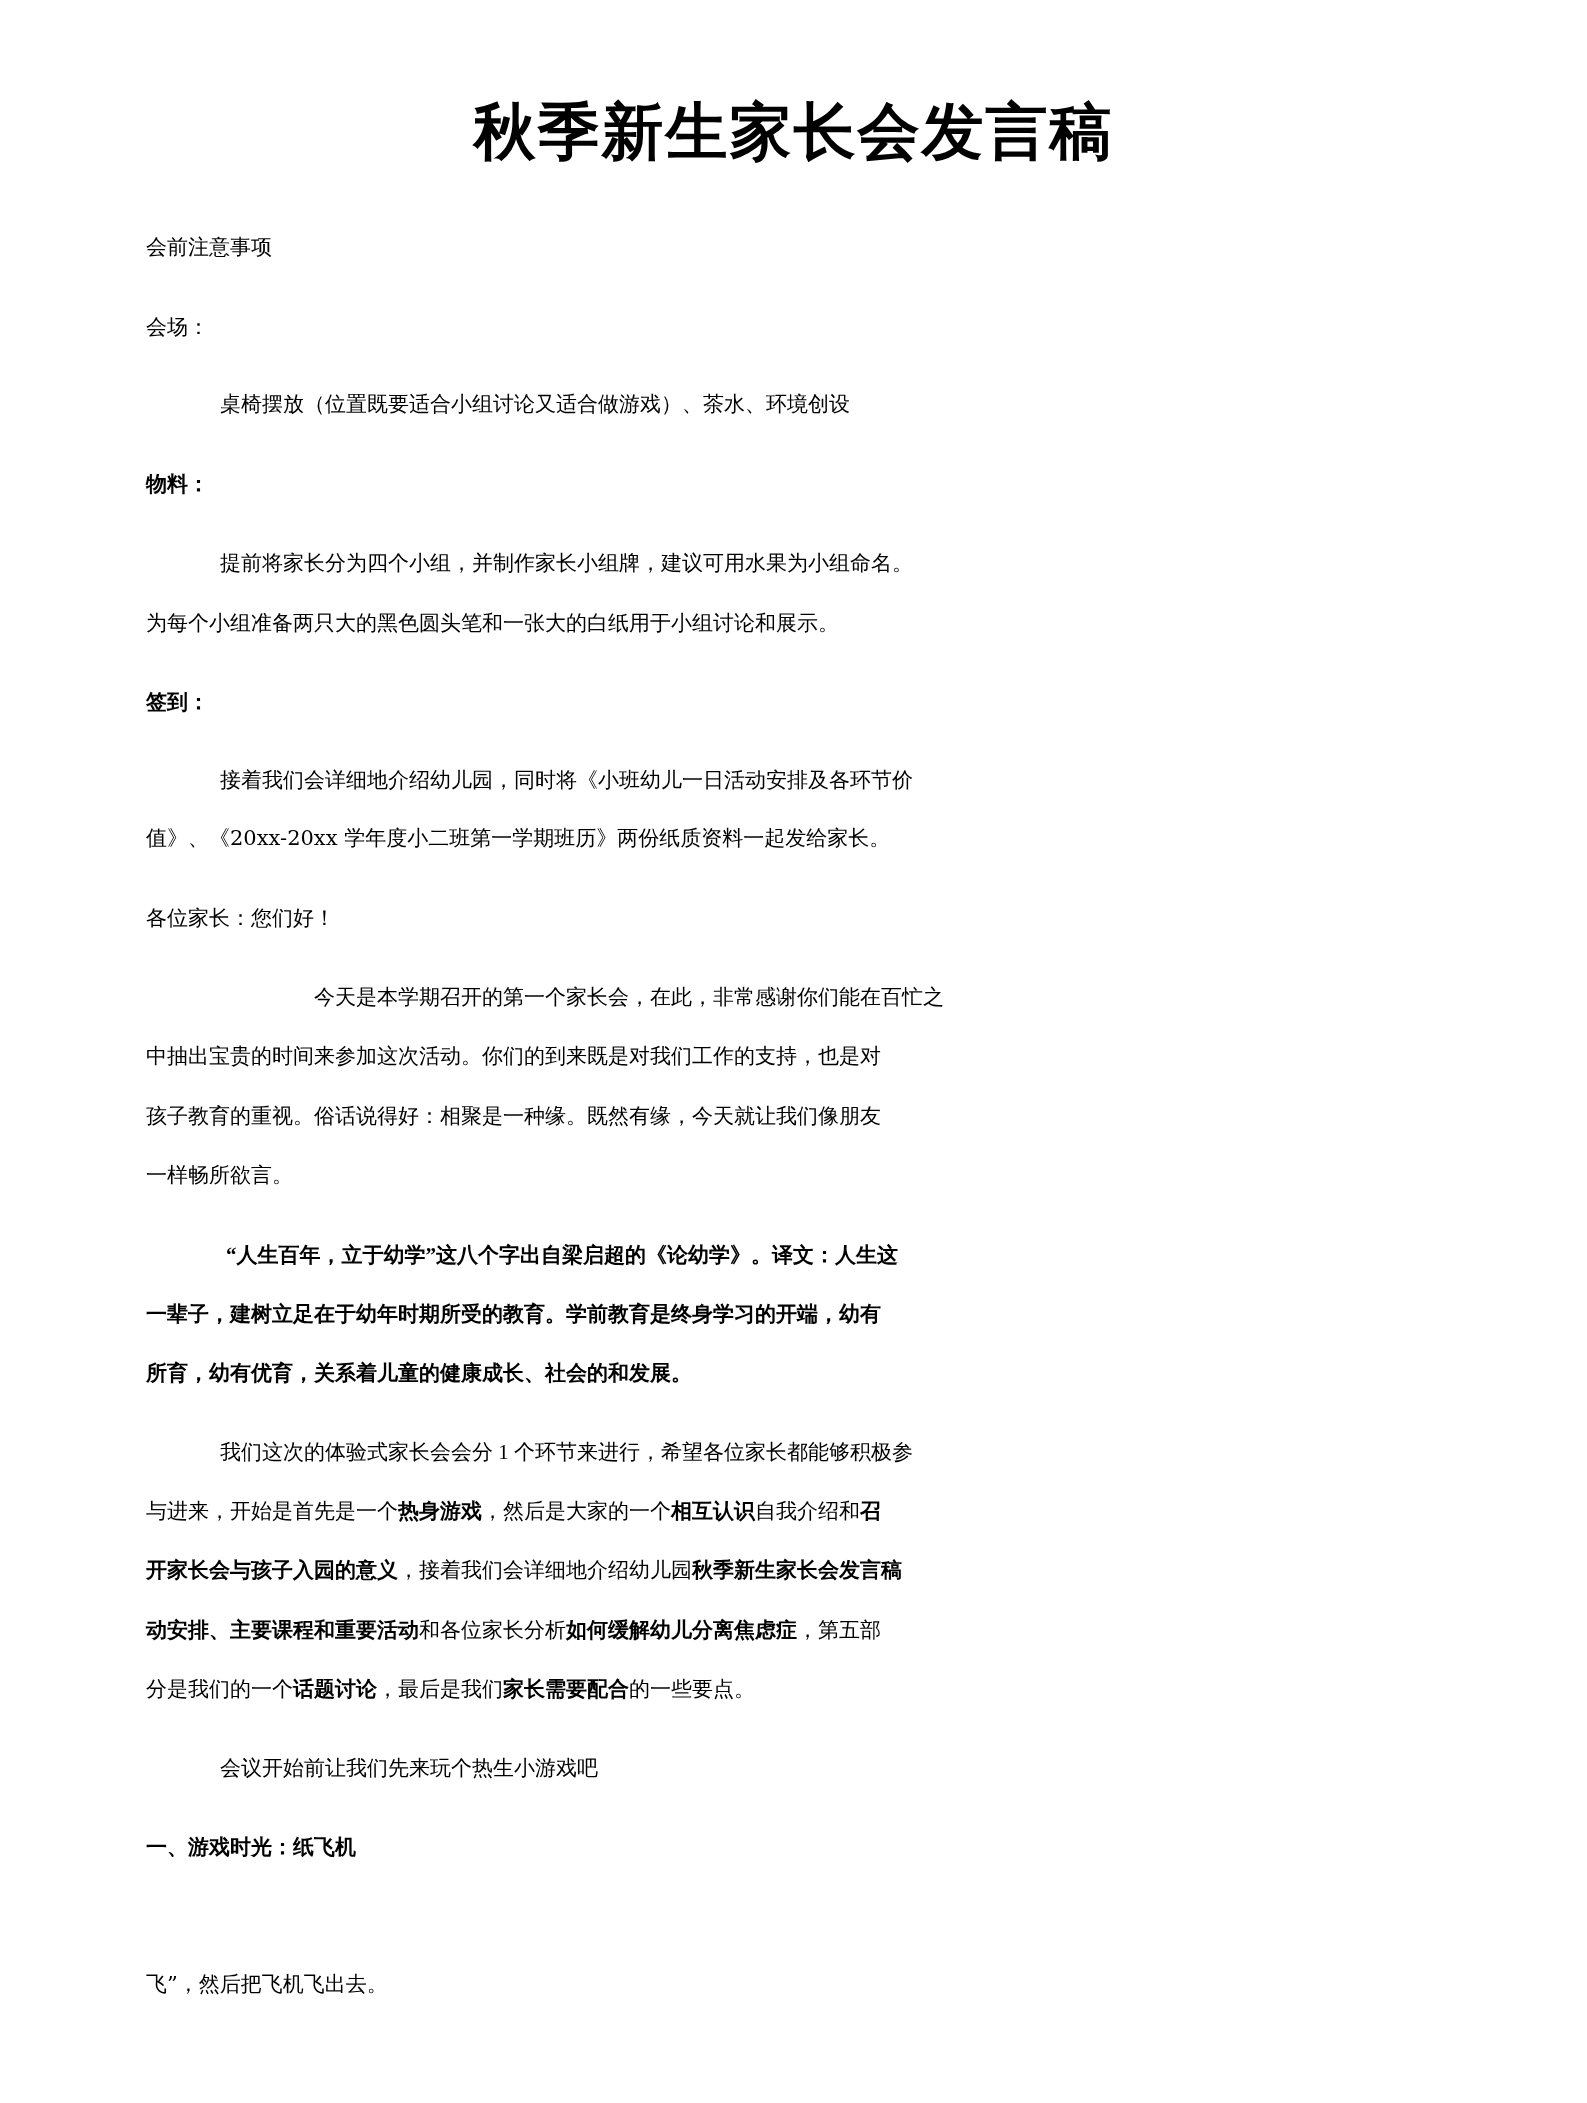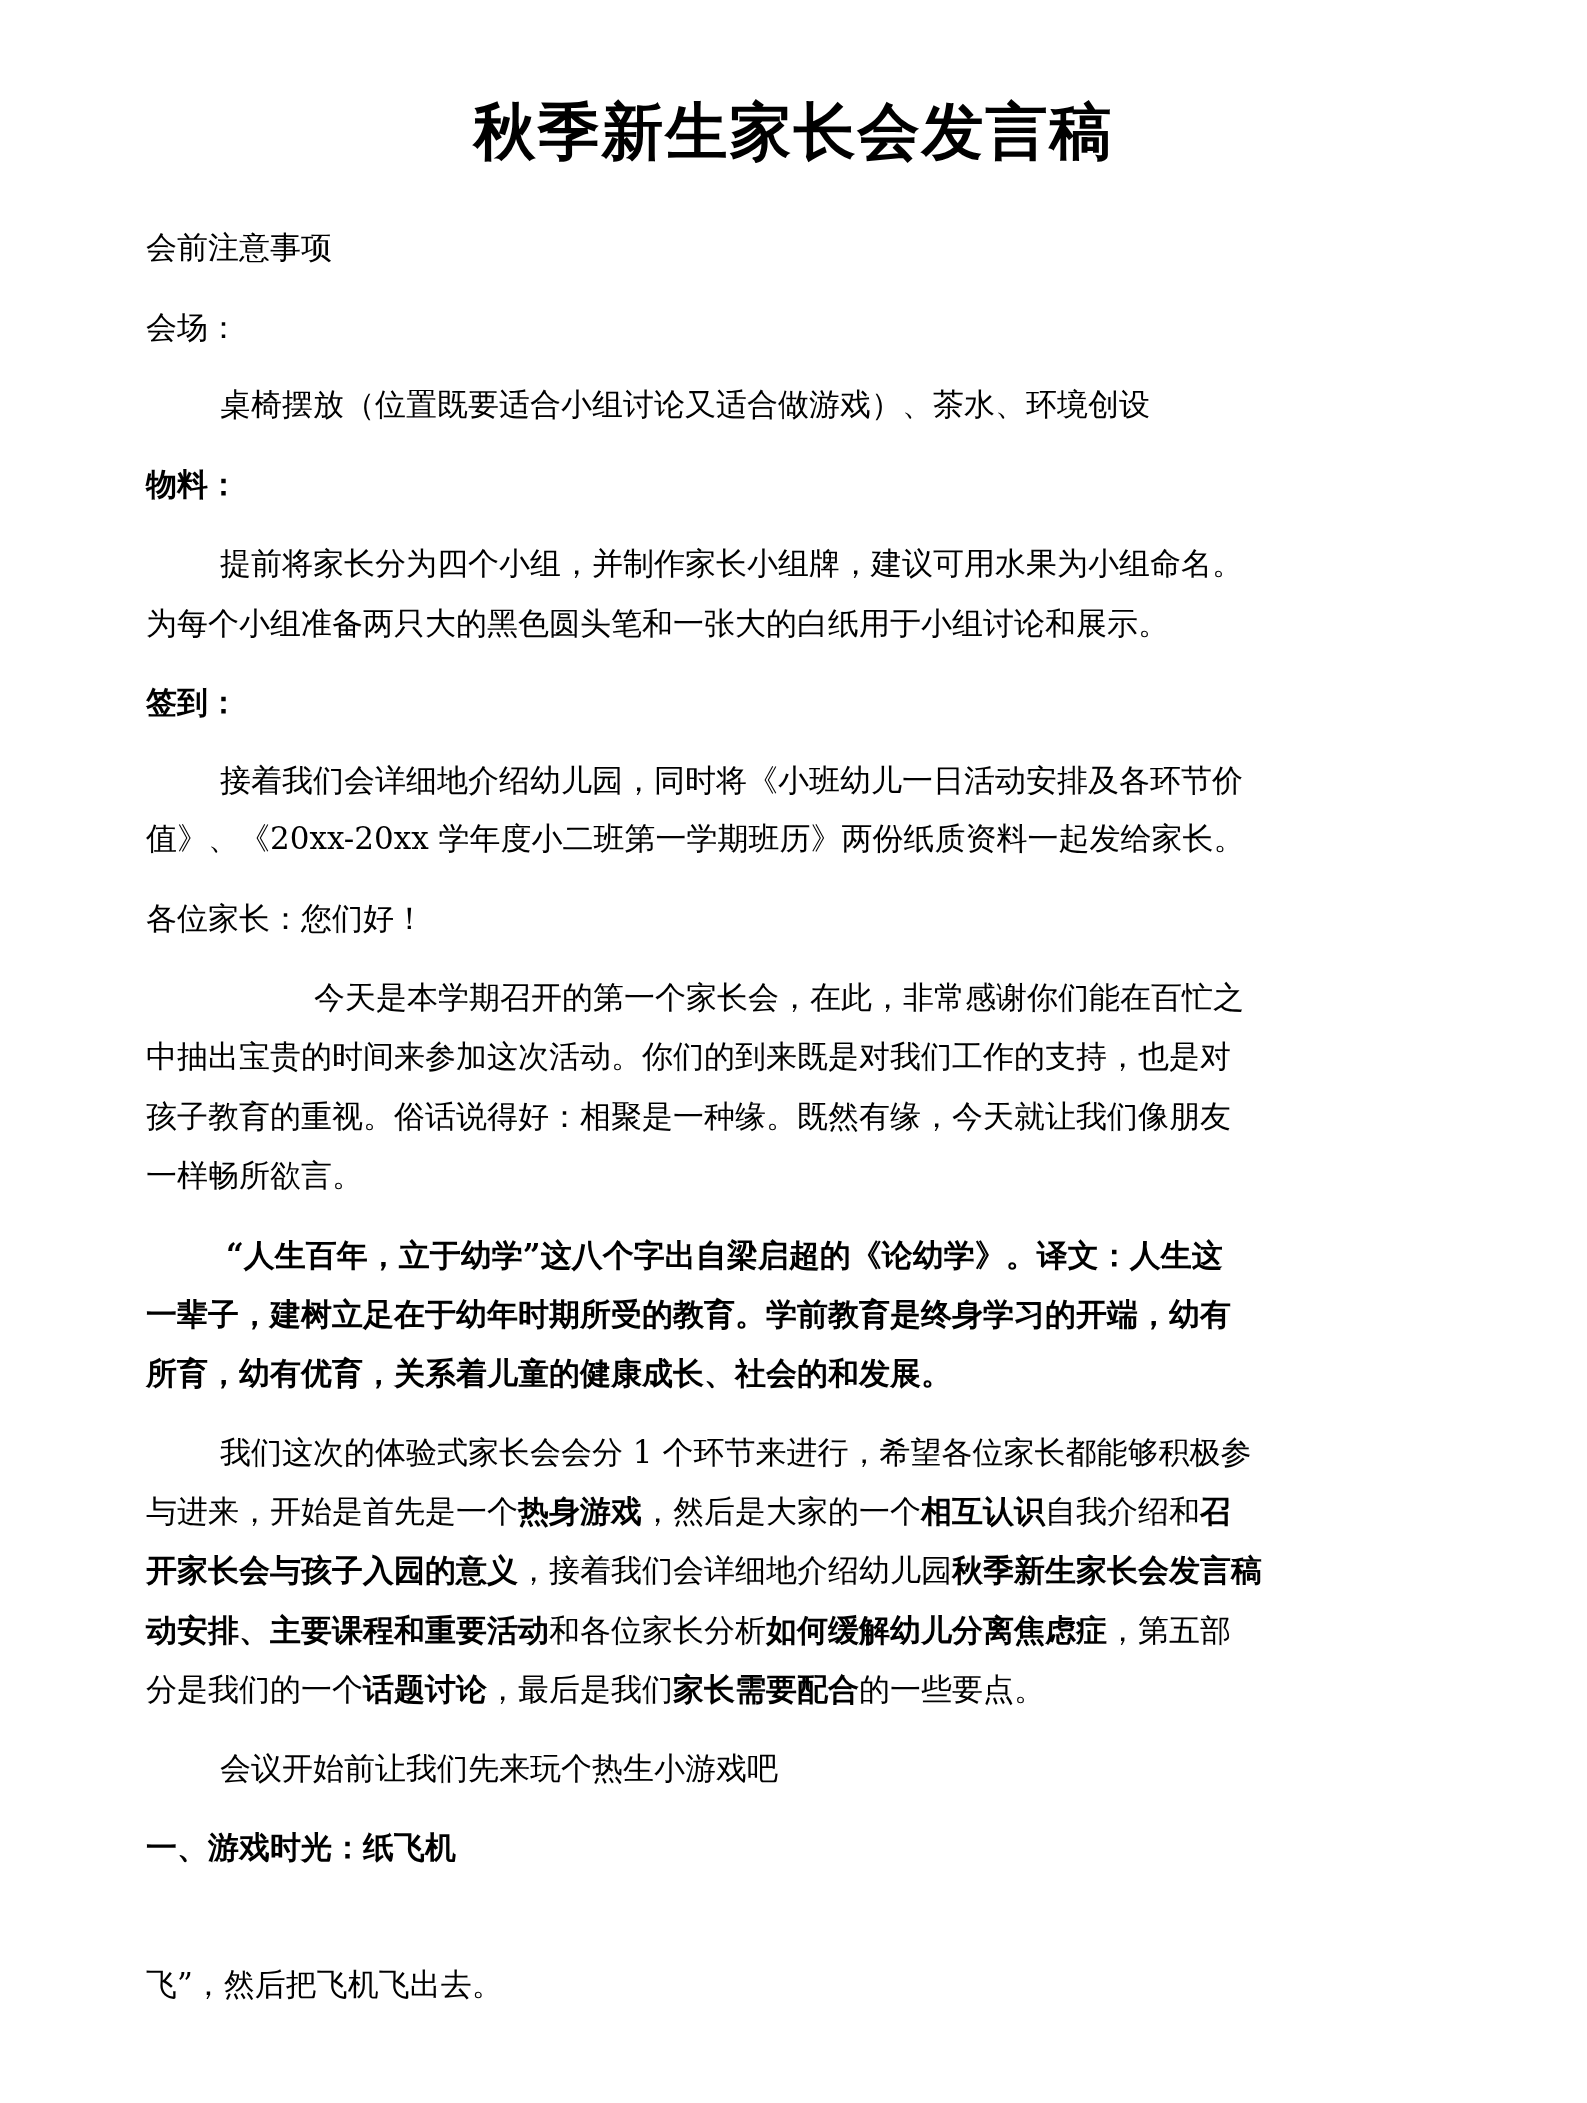--- a/index.html
+++ b/index.html
@@ -9,23 +9,23 @@
     color: #000000;
   }
   .page { position: absolute; left: 0; top: 0; width: 1587px; height: 1534px; }
   .title {
     position: absolute; left: 0; width: 1587px; top: 90px;
     text-align: center; font-size: 62px; font-weight: bold; letter-spacing: 2px;
     font-family: "DejaVu Sans", "Liberation Sans", sans-serif;
   }
   .line {
     position: absolute; left: 146px; width: 1300px;
-    font-size: 31px; line-height: 40px; white-space: nowrap;
+    font-size: 21px; line-height: 40px; white-space: nowrap;
   }
-  .indent { left: 220px; }
+  .indent { left: 220px; font-family: Liberation Serif, serif; }
   .indent2 { left: 314px; }
   .b { font-weight: bold; }
 </style>
 </head>
 <body>
 
 <div class="page">
   <div class="title">秋季新生家长会发言稿</div>
 
   <div class="line" style="top:227px">会前注意事项</div>

